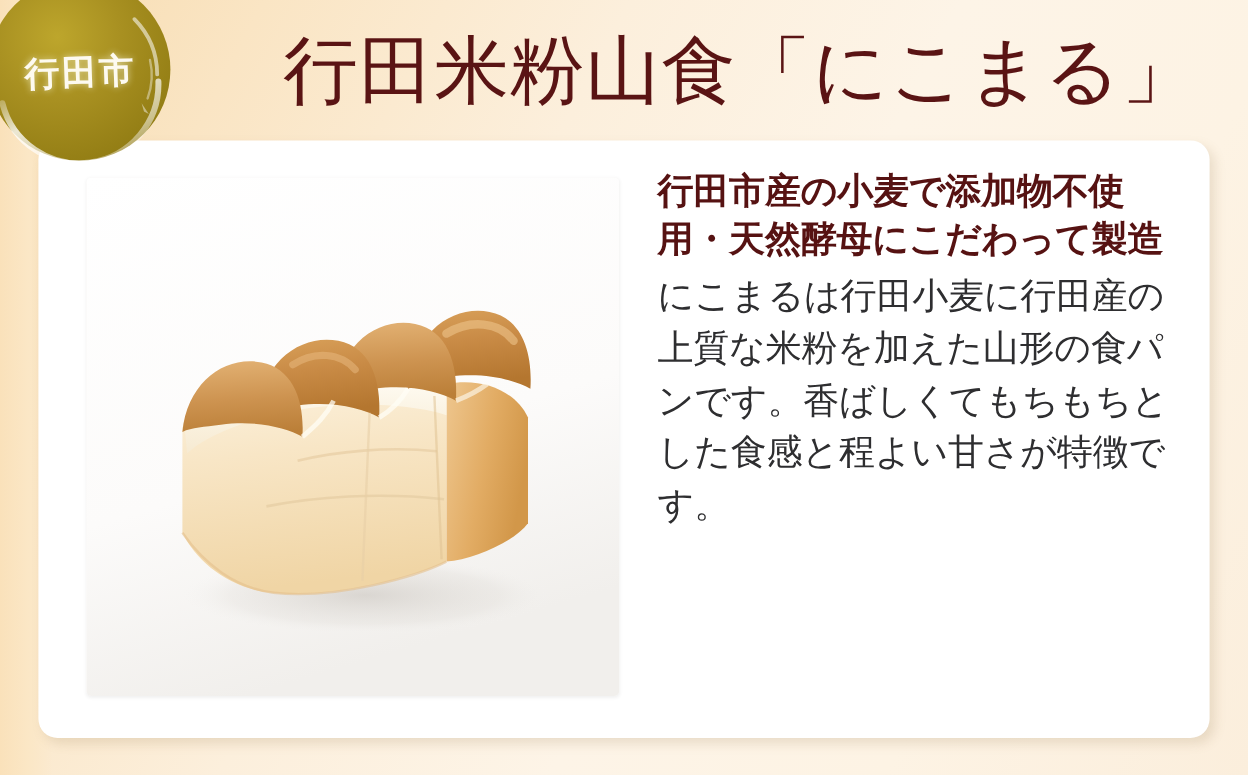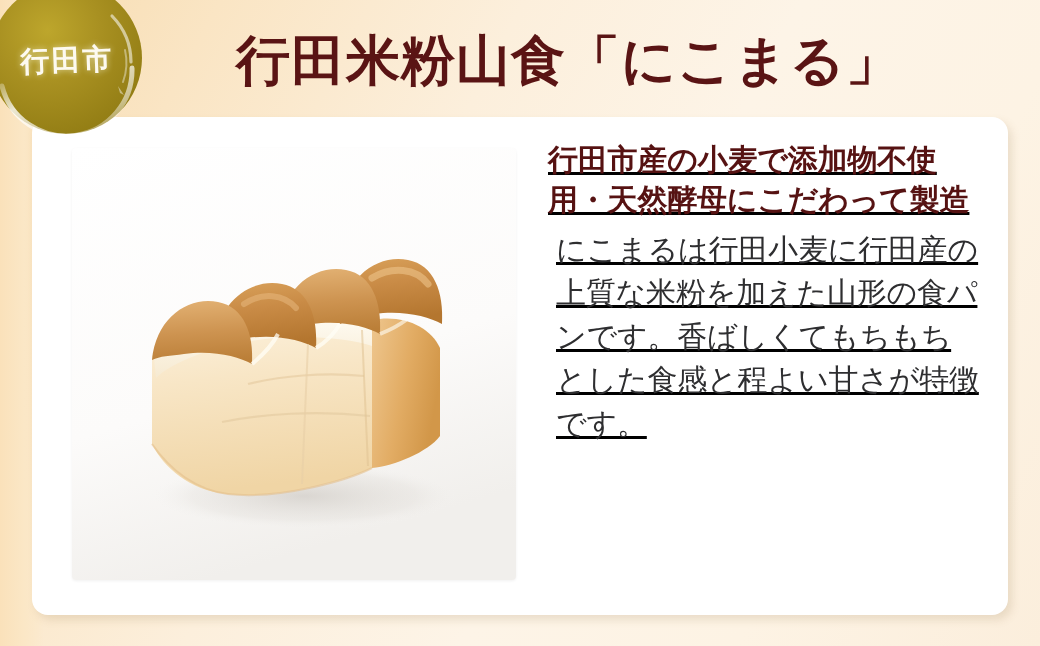--- a/index.html
+++ b/index.html
@@ -41,22 +41,22 @@
   }
 
   
   .title {
     position: absolute;
     left: 236px;
     top: 18px;
     width: 700px;
     height: 84px;
     line-height: 84px;
-    font-size: 54px;
-    font-weight: 700;
+    font-size: 62px;
+    font-weight: 400;
     letter-spacing: 1px;
     color: #5a1414;
     white-space: nowrap;
   }
 
   
   .badge {
     position: absolute;
     left: -8px;
     top: -10px;
@@ -111,37 +111,36 @@
   }
   .photo svg { display: block; width: 444px; height: 432px; }
 
   
   .textcol {
     position: absolute;
     left: 548px;
     top: 140px;
     width: 440px;
     z-index: 3;
-    text-decoration: underline;
   }
   .lead {
     color: #561212;
     font-weight: 700;
     font-size: 30px;
     line-height: 1.33;
     letter-spacing: -.2px;
     margin: 0 0 6px 0;
   }
   .body-copy {
     color: #2e2e30;
     font-weight: 400;
     font-size: 30px;
     line-height: 1.45;
     letter-spacing: -.2px;
-    margin: 8px;
+    margin: 0;
   }
 
   
   .saitama {
     position: absolute;
     left: 838px;
     top: 528px;
     width: 202px;
     height: 118px;
     z-index: 8;

